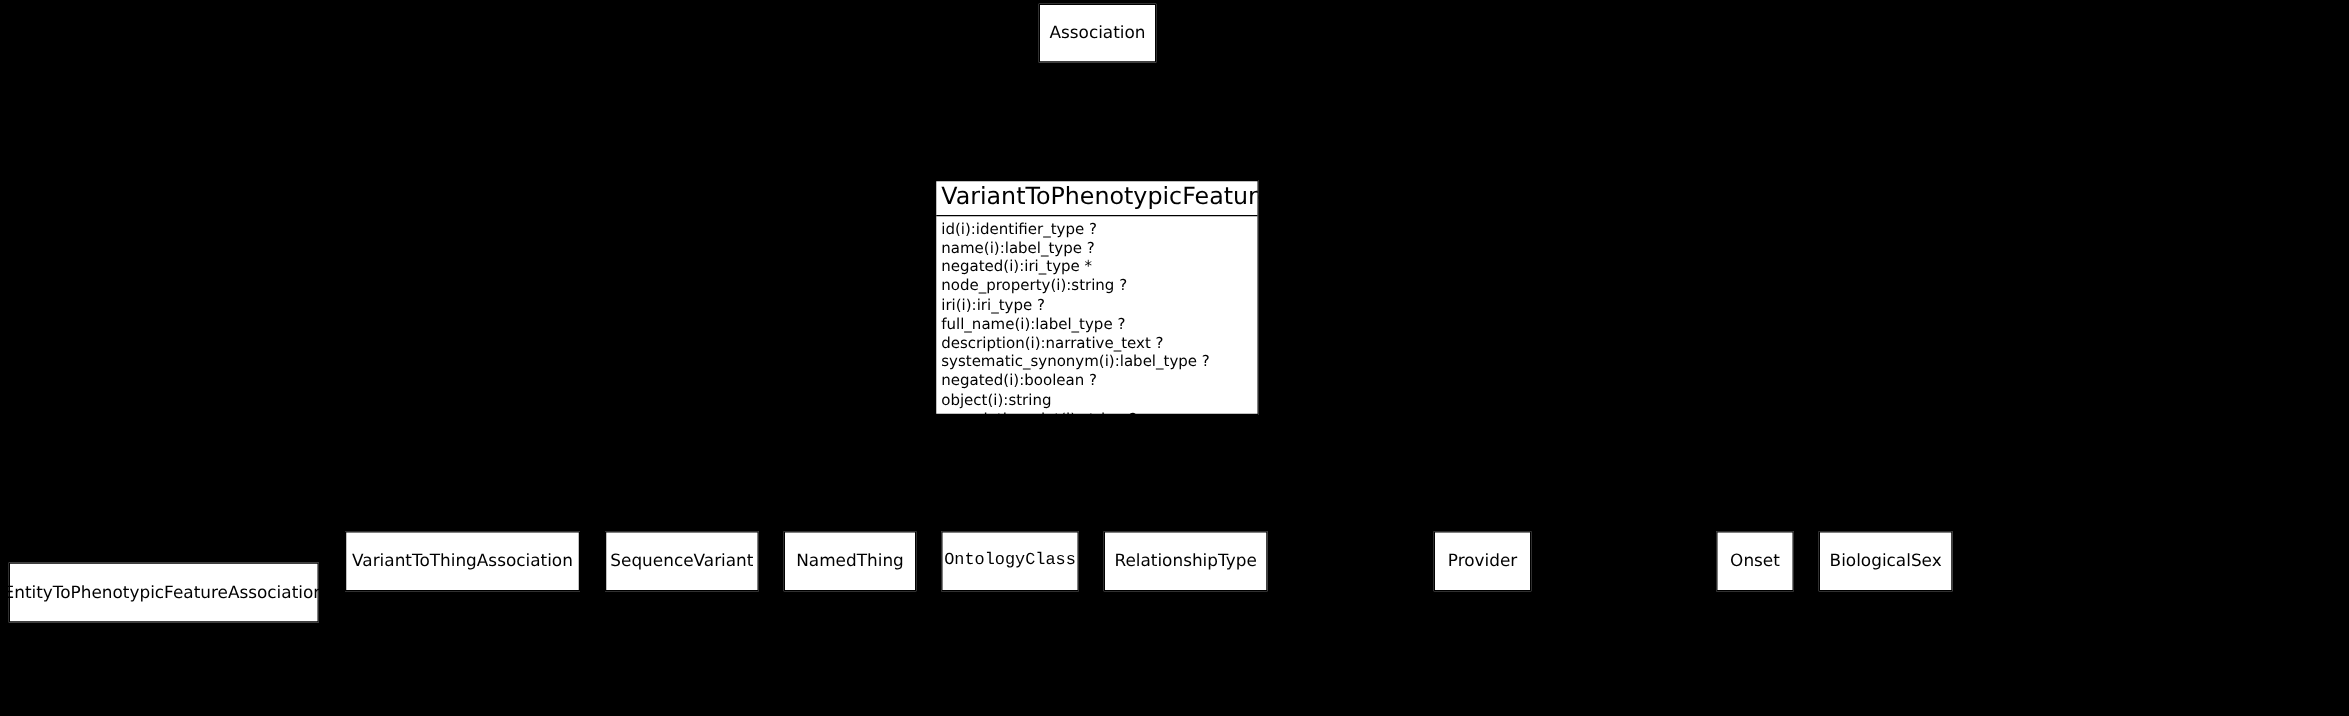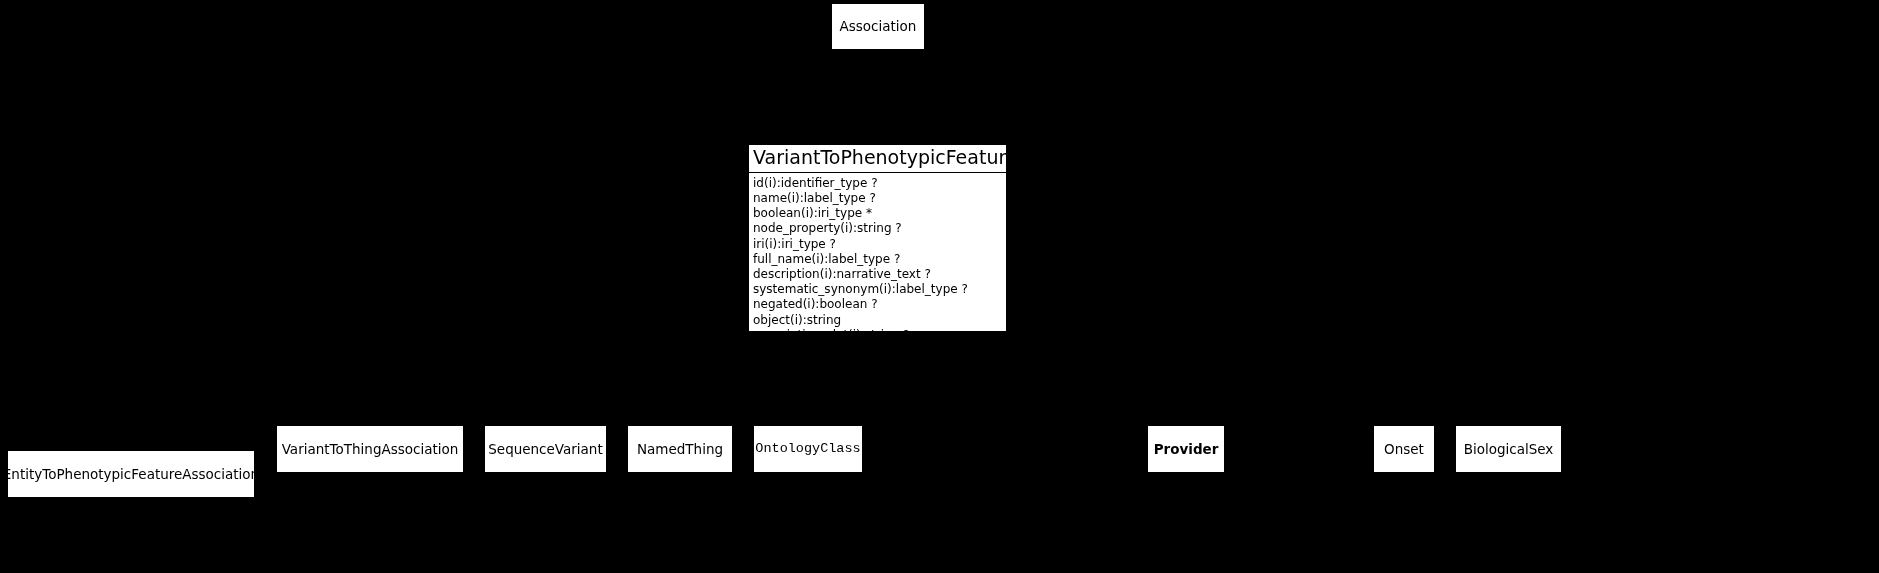--- a/index.html
+++ b/index.html
@@ -97,21 +97,21 @@
 
   <div class="uml-box simple" style="left:831px; top:3px; width:94px; height:47px;">
     <div class="class-name">Association</div>
   </div>
 
   <div class="uml-box" style="left:748px; top:144px; width:259px; height:188px;">
     <div class="class-name-compartment">VariantToPhenotypicFeatureAssociation</div>
     <div class="attributes-compartment">
       <div class="attribute-row">id(i):identifier_type ?</div>
       <div class="attribute-row">name(i):label_type ?</div>
-      <div class="attribute-row">boolean(i):iri_type *</div>
+      <div class="attribute-row">negated(i):iri_type *</div>
       <div class="attribute-row">node_property(i):string ?</div>
       <div class="attribute-row">iri(i):iri_type ?</div>
       <div class="attribute-row">full_name(i):label_type ?</div>
       <div class="attribute-row">description(i):narrative_text ?</div>
       <div class="attribute-row">systematic_synonym(i):label_type ?</div>
       <div class="attribute-row">negated(i):boolean ?</div>
       <div class="attribute-row">object(i):string</div>
       <div class="attribute-row">association_slot(i):string ?</div>
     </div>
   </div>
@@ -129,23 +129,26 @@
   </div>
 
   <div class="uml-box simple" style="left:627px; top:425px; width:106px; height:48px;">
     <div class="class-name">NamedThing</div>
   </div>
 
   <div class="uml-box simple" style="left:753px; top:425px; width:110px; height:48px;font-family:Liberation Mono, monospace;">
     <div class="class-name">OntologyClass</div>
   </div>
 
+  <div class="uml-box simple" style="left:883px; top:425px; width:131px; height:48px;">
+    <div class="class-name">RelationshipType</div>
+  </div>
 
 
-  <div class="uml-box simple" style="left:1147px; top:425px; width:78px; height:48px;font-weight:bold;">
+  <div class="uml-box simple" style="left:1147px; top:425px; width:78px; height:48px;">
     <div class="class-name">Provider</div>
   </div>
 
 
   <div class="uml-box simple" style="left:1373px; top:425px; width:62px; height:48px;">
     <div class="class-name">Onset</div>
   </div>
 
   <div class="uml-box simple" style="left:1455px; top:425px; width:107px; height:48px;">
     <div class="class-name">BiologicalSex</div>

